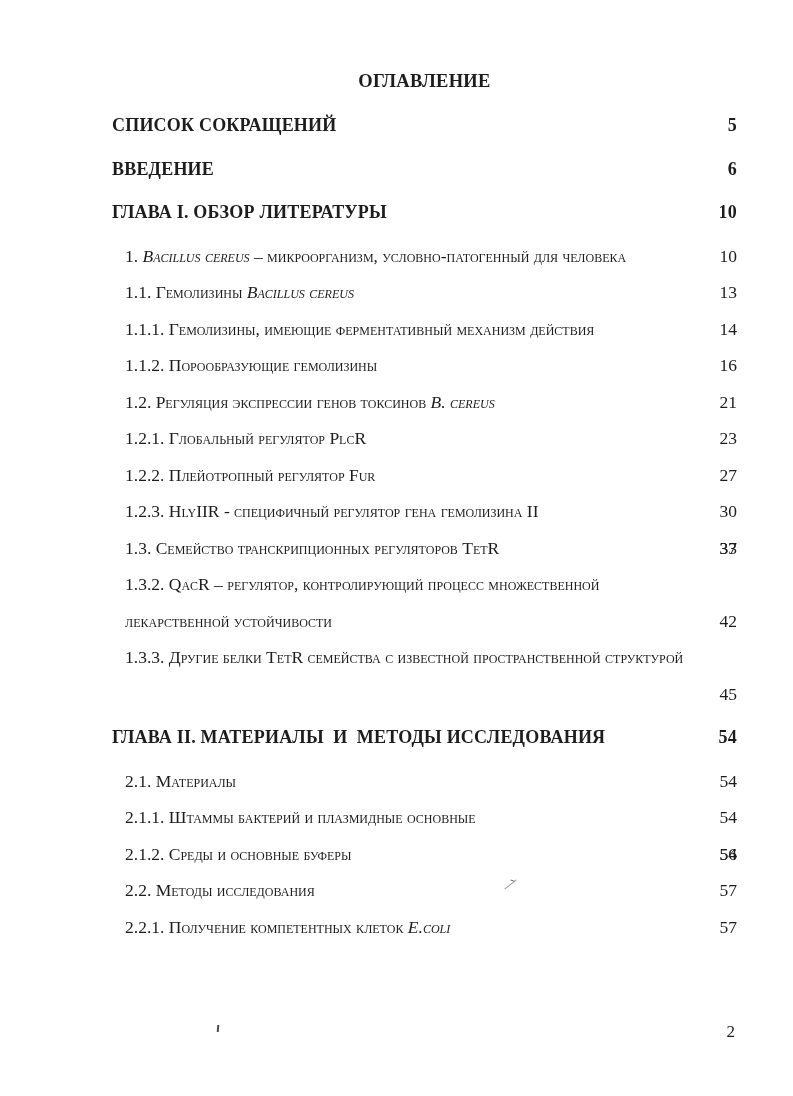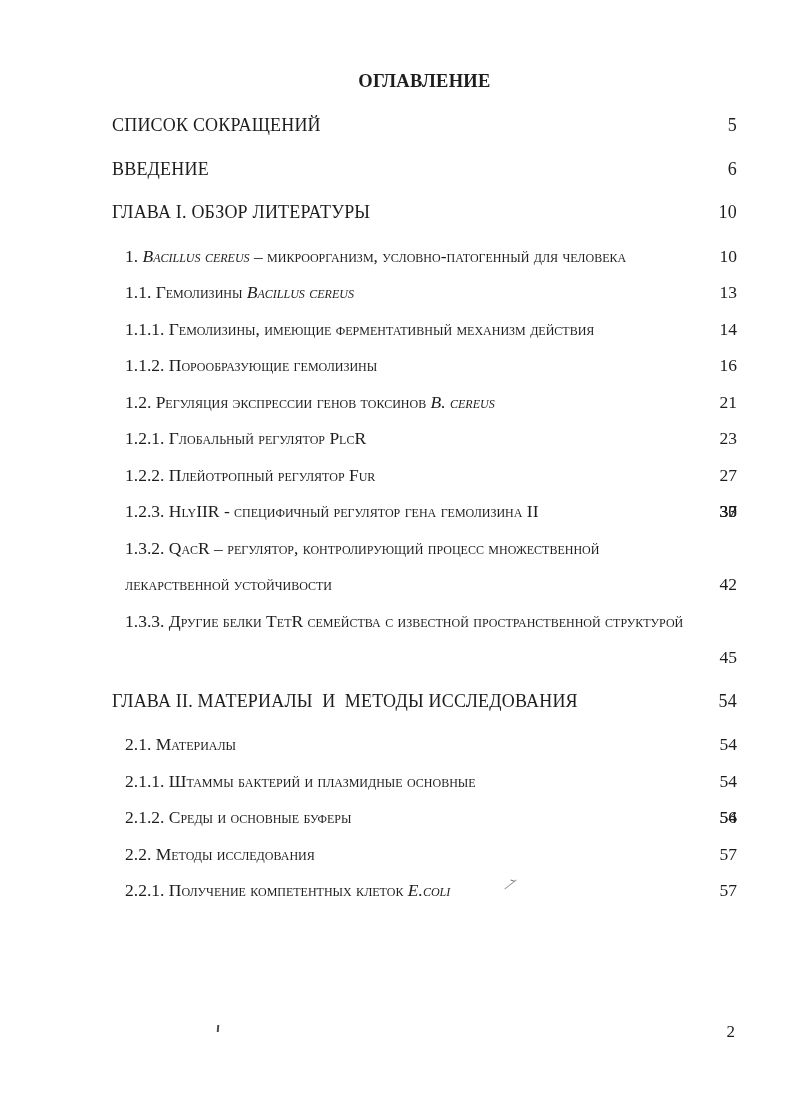--- a/index.html
+++ b/index.html
@@ -34,21 +34,21 @@
     letter-spacing: 0.3px;
   }
   .entry {
     position: relative;
     line-height: 36.5px;
     padding-right: 46px;
     font-size: 17.5px;
   }
   .entry .txt { white-space: pre; }
   .entry.chapter {
-    font-weight: normal;
+    font-weight: bold;
     font-size: 18px;
     margin-top: 7px;
     margin-bottom: 7px;
     letter-spacing: 0.2px;
   }
   .entry.item {
     padding-left: 13px;
     font-variant: small-caps;
   }
   .entry.full { padding-right: 0; }
@@ -113,21 +113,21 @@
         <div class="entry chapter"><span class="txt"><span>ВВЕДЕНИЕ</span></span><span class="pagenum">6</span></div>
         <div class="entry chapter"><span class="txt"><span>ГЛАВА I. ОБЗОР ЛИТЕРАТУРЫ</span></span><span class="pagenum">10</span></div>
         <div class="entry item"><span class="txt"><span>1. </span><span class="it">Bacillus cereus</span><span> – микроорганизм, условно-патогенный для человека</span></span><span class="pagenum">10</span></div>
         <div class="entry item"><span class="txt"><span>1.1. Гемолизины </span><span class="it">Bacillus cereus</span></span><span class="pagenum">13</span></div>
         <div class="entry item"><span class="txt"><span>1.1.1. Гемолизины, имеющие ферментативный механизм действия</span></span><span class="pagenum">14</span></div>
         <div class="entry item"><span class="txt"><span>1.1.2. Порообразующие гемолизины</span></span><span class="pagenum">16</span></div>
         <div class="entry item"><span class="txt"><span>1.2. Регуляция экспрессии генов токсинов </span><span class="it">B. cereus</span></span><span class="pagenum">21</span></div>
         <div class="entry item"><span class="txt"><span>1.2.1. Глобальный регулятор PlcR</span></span><span class="pagenum">23</span></div>
         <div class="entry item"><span class="txt"><span>1.2.2. Плейотропный регулятор Fur</span></span><span class="pagenum">27</span></div>
         <div class="entry item"><span class="txt"><span>1.2.3. HlyIIR - специфичный регулятор гена гемолизина II</span></span><span class="pagenum">30</span></div>
-        <div class="entry item"><span class="pagenum">33</span></div>
+        <div class="entry item"><span class="txt"><span>1.3. Семейство транскрипционных регуляторов TetR</span></span><span class="pagenum">33</span></div>
         <div class="entry item"><span class="pagenum">37</span></div>
         <div class="entry item"><span class="txt"><span>1.3.2. QacR – регулятор, контролирующий процесс множественной</span><br><span>лекарственной устойчивости</span></span><span class="pagenum">42</span></div>
         <div class="entry item full"><span class="txt"><span>1.3.3. Другие белки TetR семейства с известной пространственной структурой</span></span><span class="pagenum ownline">45</span></div>
         <div class="entry chapter"><span class="txt"><span>ГЛАВА II. МАТЕРИАЛЫ  И  МЕТОДЫ ИССЛЕДОВАНИЯ</span></span><span class="pagenum">54</span></div>
         <div class="entry item"><span class="txt"><span>2.1. Материалы</span></span><span class="pagenum">54</span></div>
         <div class="entry item"><span class="txt"><span>2.1.1. Штаммы бактерий и плазмидные основные</span></span><span class="pagenum">54</span></div>
         <div class="entry item"><span class="txt"><span>2.1.2. Среды и основные буферы</span></span><span class="pagenum">54</span></div>
         <div class="entry item"><span class="pagenum">56</span></div>
         <div class="entry item"><span class="txt"><span>2.2. Методы исследования</span></span><span class="pagenum">57</span></div>
         <div class="entry item"><span class="txt"><span>2.2.1. Получение компетентных клеток </span><span class="it">E.coli</span></span><span class="pagenum">57</span></div>

